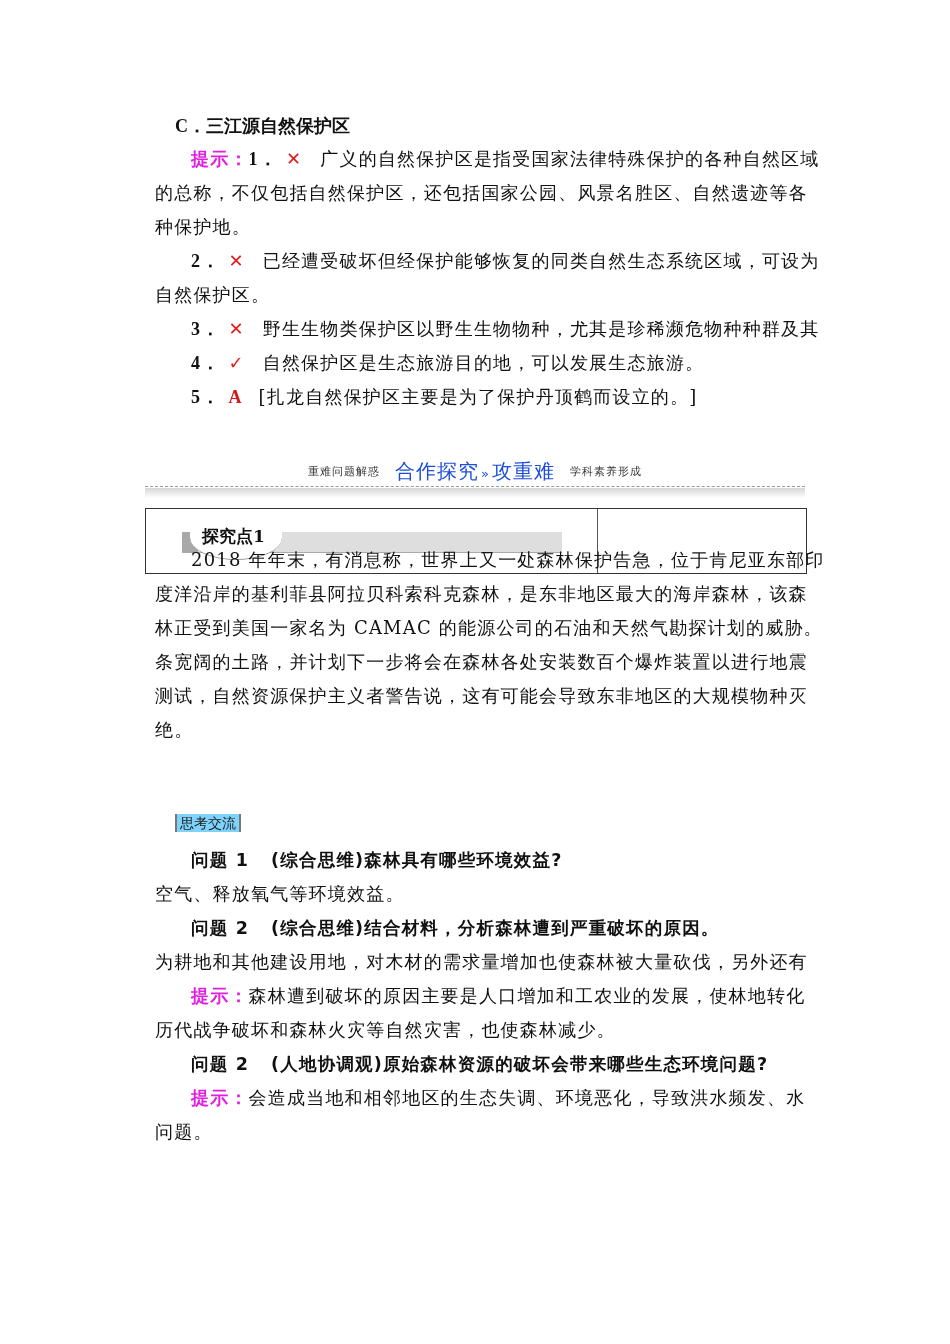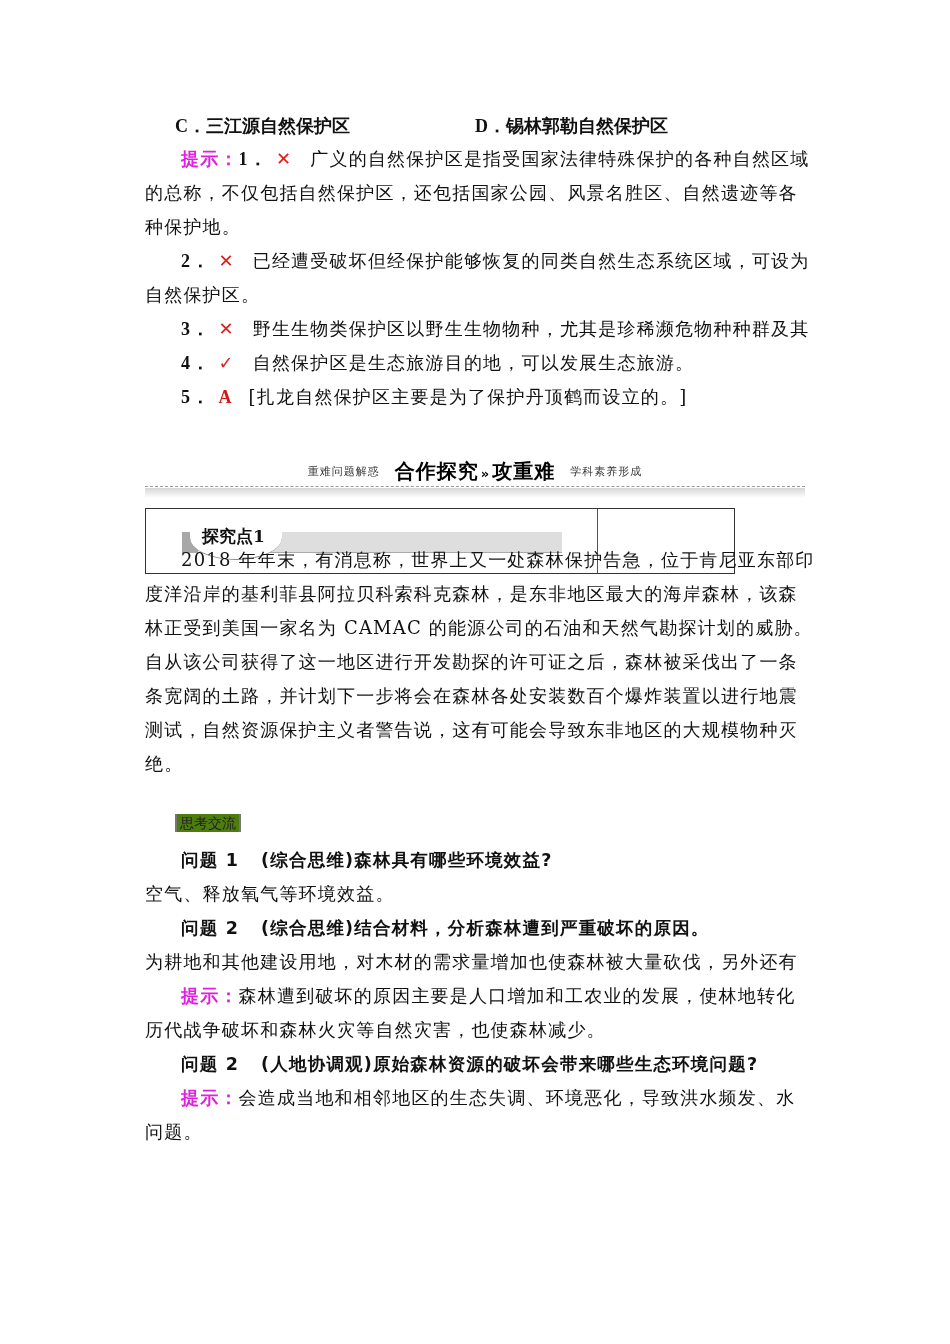--- a/index.html
+++ b/index.html
@@ -1,53 +1,52 @@
 <!DOCTYPE html>
 <html><head>
 <meta charset="utf-8">
 <style>
   html, body { margin: 0; padding: 0; background: #ffffff; }
   body { width: 950px; height: 1344px; position: relative; overflow: hidden;
          font-family: "DejaVu Serif", "Liberation Serif", serif; color: #111; }
   .page { position: absolute; left: 145px; top: 108px; width: 660px; }
-  .line { font-size: 18px; line-height: 34px; white-space: nowrap; letter-spacing: 1.2px; }
+  .line { font-size: 18px; line-height: 34px; white-space: nowrap; letter-spacing: 1.2px; margin-left: 10px; }
   .indent { padding-left: 36px; }
   .opts { font-family: "DejaVu Sans", "Liberation Sans", sans-serif; font-weight: bold; font-size: 18px; line-height: 36px; height: 36px; position: relative; }
   .opt { position: absolute; top: 0; }
   .opt .letter { font-family: "Liberation Serif", serif; }
   .hint { color: #e020e0; font-family: "DejaVu Sans", "Liberation Sans", sans-serif; font-weight: bold; }
   .mark-x { color: #e02020; font-family: "DejaVu Sans", sans-serif; font-weight: normal; margin: 0 18px 0 8px; }
   .mark-ok { color: #e02020; margin: 0 18px 0 8px; }
   .mark-a { color: #d01818; font-weight: bold; font-family: "Liberation Serif", serif; margin: 0 16px 0 8px; }
   .num { font-family: "Liberation Serif", serif; font-weight: bold; }
   .q { font-family: "DejaVu Sans", "Liberation Sans", sans-serif; font-weight: bold; font-size: 17.5px; }
   .banner { position: absolute; left: 145px; top: 456px; width: 660px; height: 44px; }
   .banner .row { position: absolute; top: 2px; left: 0; right: 0; text-align: center; white-space: nowrap; }
   .banner .small { font-family: Liberation Sans, sans-serif; font-size: 11px; color: #333; letter-spacing: 1px; vertical-align: middle; }
-  .banner .big { font-family: "DejaVu Sans", sans-serif; font-weight: bold; font-size: 20px; color: #000000; letter-spacing: 1px; vertical-align: middle; margin: 0 10px; }
+  .banner .big { font-family: "DejaVu Sans", sans-serif; font-weight: normal; font-size: 20px; color: #1d4ed8; letter-spacing: 1px; vertical-align: middle; margin: 0 10px; }
   .banner .sep { position: absolute; top: 30px; left: 0; right: 0; border-top: 1px dashed #9a9a9a; }
   .banner .shade { position: absolute; top: 32px; left: 0; right: 0; height: 10px; background: linear-gradient(#d6d6d6, #ffffff); }
-  .tabbox { position: absolute; left: 145px; top: 508px; width: 590px; height: 66px; border: 1.5px solid #333; box-sizing: border-box; }
+  .tabbox { position: absolute; left: 145px; top: 508px; width: 662px; height: 66px; border: 1.5px solid #333; box-sizing: border-box; }
   .tabbox .divider { position: absolute; left: 451px; top: 0; bottom: 0; border-left: 1.5px solid #555; }
   .tabbox .bar { position: absolute; left: 36px; top: 23px; width: 380px; height: 20px; background: #dedede; border-bottom: 1px solid #aaa; }
   .tabbox .bar-dark { position: absolute; left: 36px; top: 23px; width: 16px; height: 20px; background: #a8a8a8; }
   .tabbox .pill { position: absolute; left: 44px; top: 14px; width: 92px; height: 36px; background: #fff; border-radius: 0 0 50% 50% / 0 0 60% 60%; border-bottom: 1px solid #888; }
   .tabbox .pill-label { position: absolute; left: 56px; top: 16px; font-family: "DejaVu Serif", serif; font-weight: bold; font-size: 17px; }
   .tabbox .title { position: absolute; left: 451px; right: 0; top: 0; padding: 2px 0 0 36px; font-family: "DejaVu Sans", sans-serif; font-weight: bold; font-size: 17.5px; line-height: 30px; }
   .tabbox .title .t2 { padding-left: 4px; }
   .section { position: absolute; left: 145px; width: 660px; }
-  .tag { display: inline-block; font-family: "DejaVu Sans", sans-serif; font-size: 14px; background: #4d7c0f; padding: 0 3px; line-height: 18px; border-left: 2px solid #777; border-right: 2px solid #777; color: #222; }
+  .tag { display: inline-block; font-family: "DejaVu Sans", sans-serif; font-size: 14px; background: #7dd3fc; padding: 0 3px; line-height: 18px; border-left: 2px solid #777; border-right: 2px solid #777; color: #222; }
 </style>
 </head>
 <body>
 
 <div class="page">
   <div class="opts">
     <span class="opt" style="left:30px"><span class="letter">C．</span><span>三江源自然保护区</span></span>
-    <span class="opt" style="left:330px"><span class="letter">D．</span><span>锡林郭勒自然保护区</span></span>
   </div>
 
   <div class="line indent" style="margin-top:-2px">
     <span class="hint">提示：</span><span class="num">1．</span><span class="mark-x">✕</span><span>广义的自然保护区是指受国家法律特殊保护的各种自然区域</span>
   </div>
   <div class="line">的总称，不仅包括自然保护区，还包括国家公园、风景名胜区、自然遗迹等各</div>
   <div class="line">种保护地。</div>
 
   <div class="line indent">
     <span class="num">2．</span><span class="mark-x">✕</span><span>已经遭受破坏但经保护能够恢复的同类自然生态系统区域，可设为</span>
@@ -82,21 +81,20 @@
   <div class="bar-dark"></div>
   <div class="pill"></div>
   <div class="pill-label">探究点1</div>
   <div class="divider"></div>
 </div>
 
 <div class="section" style="top:543px">
   <div class="line indent">2018 年年末，有消息称，世界上又一处森林保护告急，位于肯尼亚东部印</div>
   <div class="line">度洋沿岸的基利菲县阿拉贝科索科克森林，是东非地区最大的海岸森林，该森</div>
   <div class="line">林正受到美国一家名为 CAMAC 的能源公司的石油和天然气勘探计划的威胁。</div>
-  <div class="line">自从该公司获得了这一地区进行开发勘探的许可证之后，森林被采伐出了一条</div>
   <div class="line">条宽阔的土路，并计划下一步将会在森林各处安装数百个爆炸装置以进行地震</div>
   <div class="line">测试，自然资源保护主义者警告说，这有可能会导致东非地区的大规模物种灭</div>
   <div class="line">绝。</div>
 </div>
 
 <div class="section" style="top:813px">
   <div style="padding-left:30px;height:26px;">
     <span class="tag">思考交流</span>
   </div>
 

